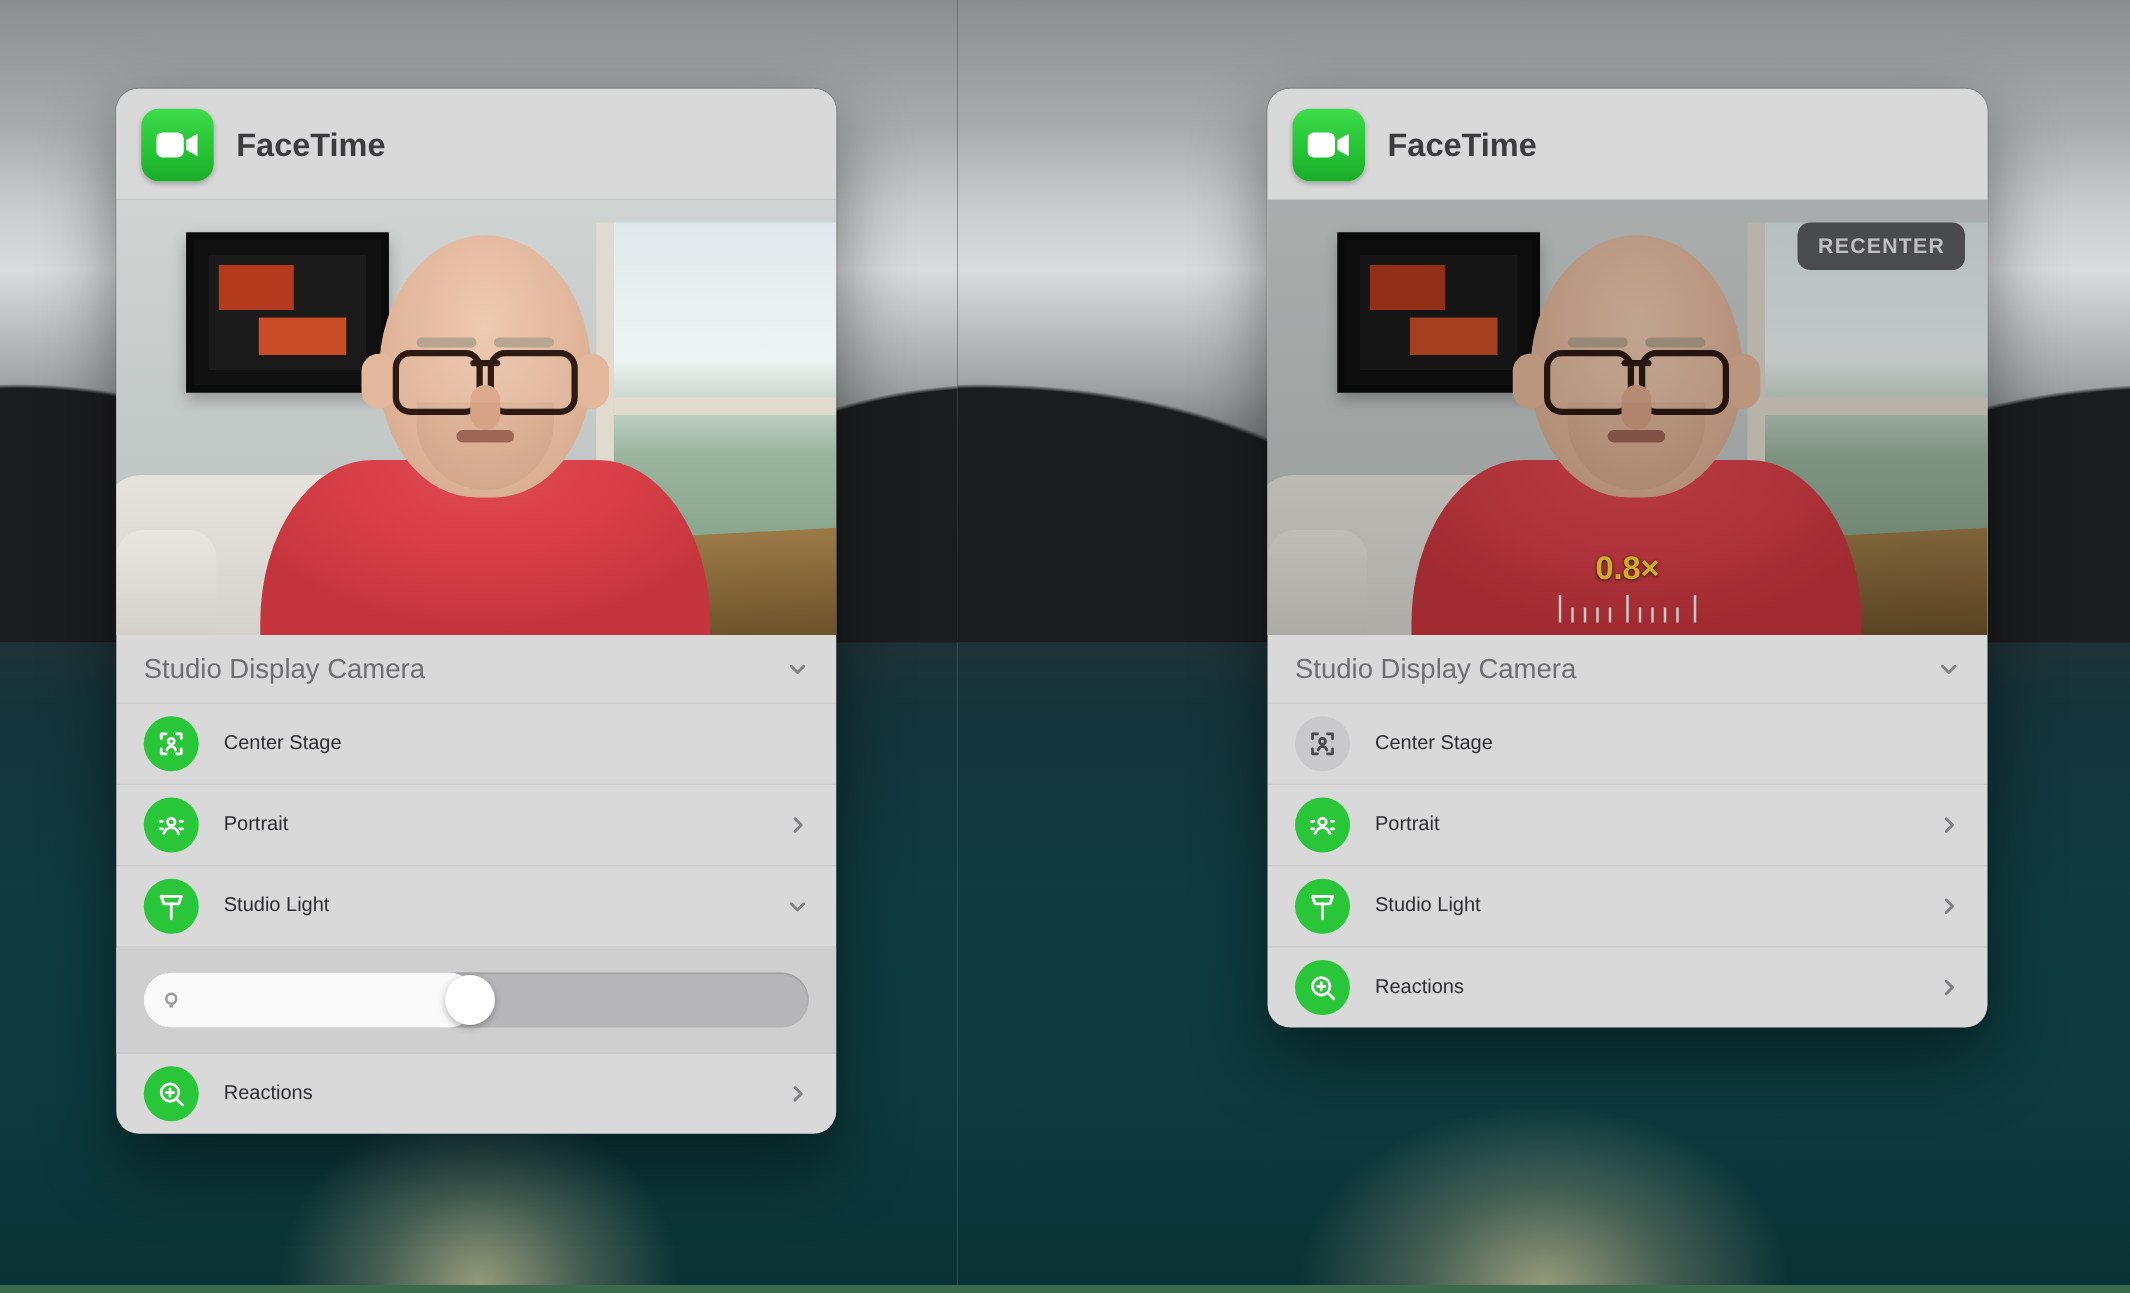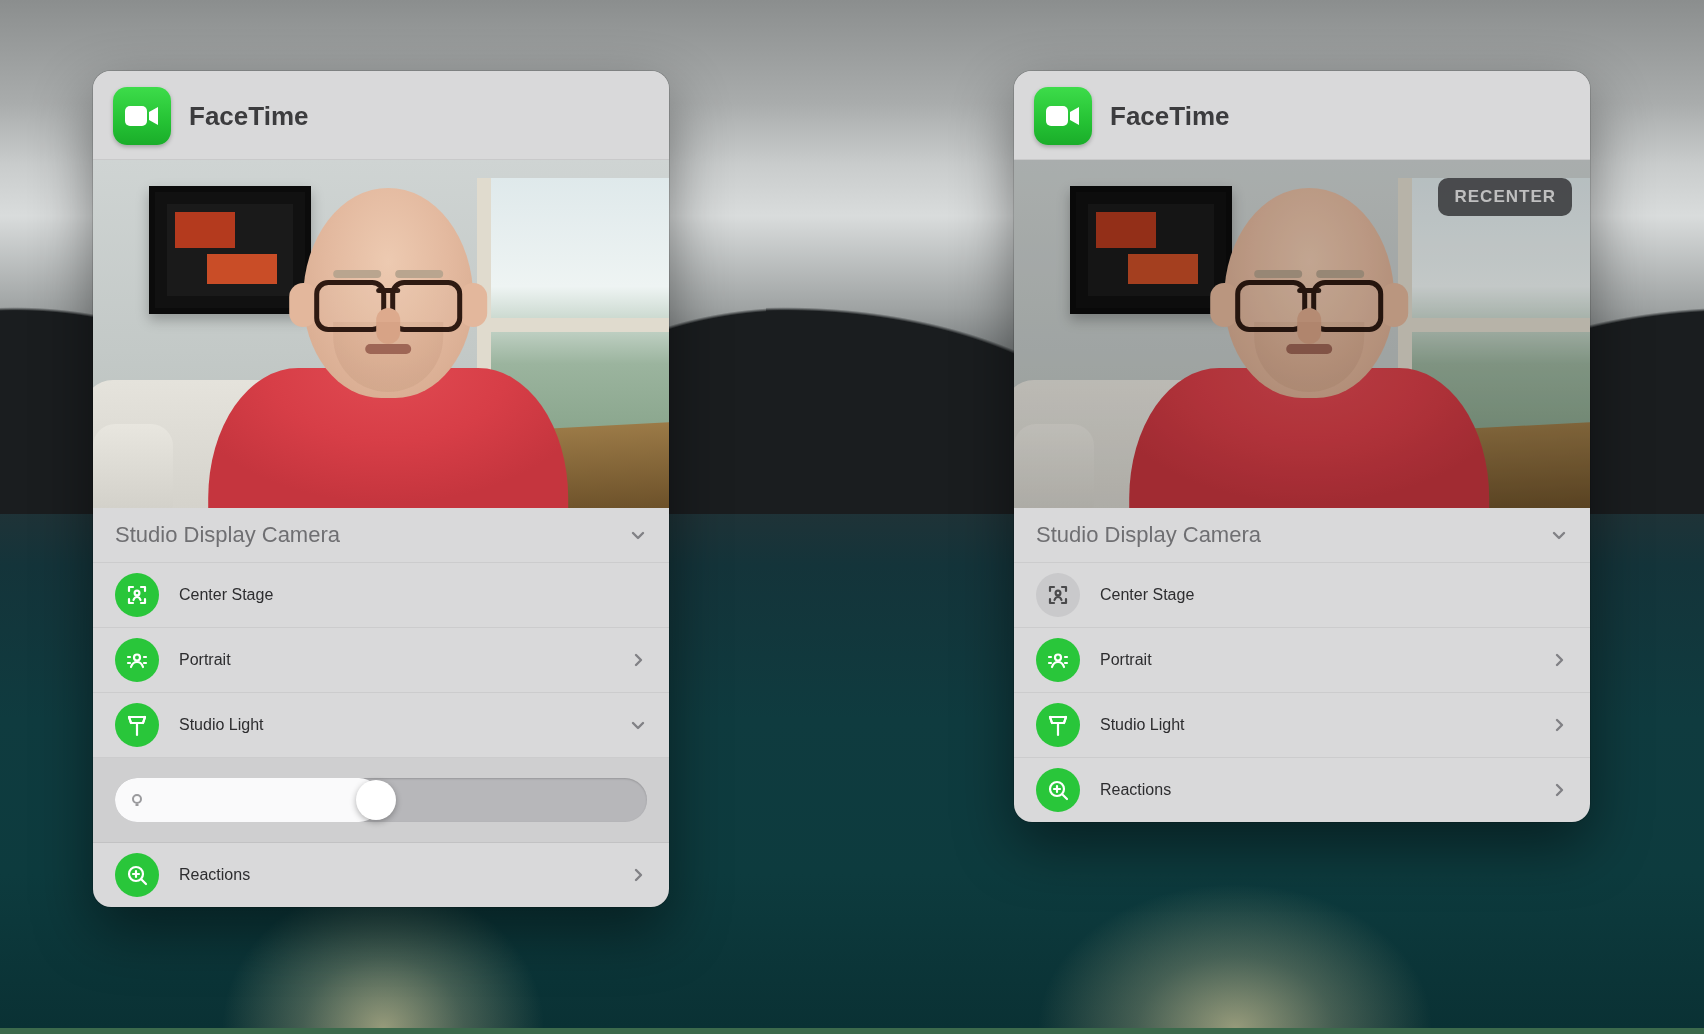--- a/index.html
+++ b/index.html
@@ -534,20 +534,28 @@
                 <div class="lens r"></div>
               </div>
             <div class="nose"></div>
             <div class="mouth"></div>
             <div class="beard"></div>
           </div>
         </div>
 
         <div class="recenter">RECENTER</div>
 
+        <div class="zoomwrap">
+          <span class="zoomval">0.8×</span>
+          <div class="ticks">
+            <span class="long"></span><span class="short"></span><span class="short"></span><span class="short"></span><span class="short"></span>
+            <span class="long"></span><span class="short"></span><span class="short"></span><span class="short"></span><span class="short"></span>
+            <span class="long"></span>
+          </div>
+        </div>
       </div>
 
       <div class="section-head">
         <span>Studio Display Camera</span>
         <span class="chev down">
           <svg viewBox="0 0 16 16">
               <path d="M3 6 L8 11 L13 6"></path>
             </svg>
         </span>
       </div>

